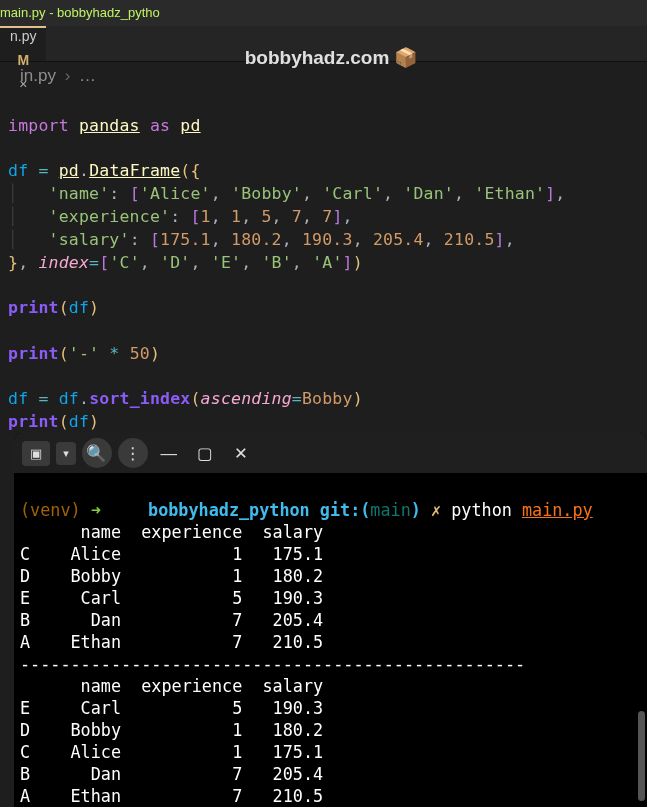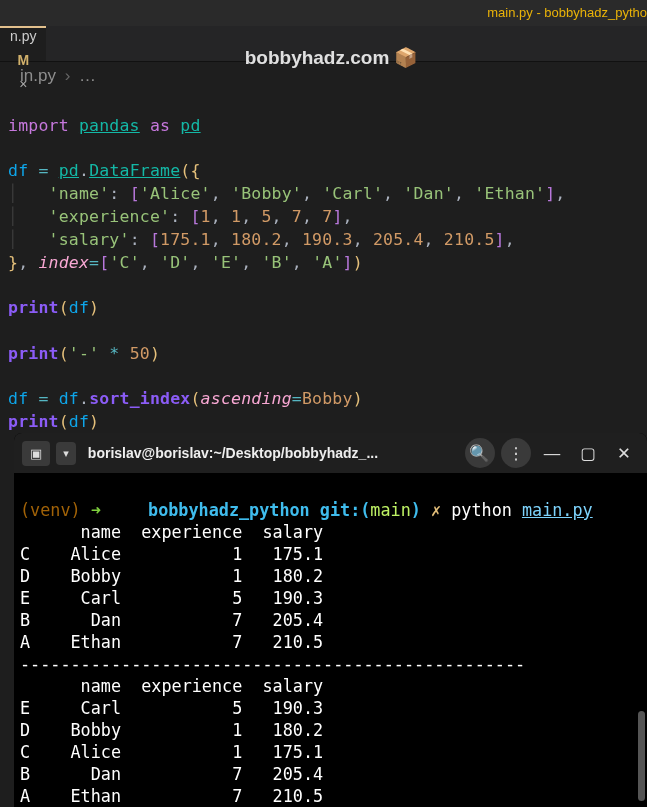--- a/index.html
+++ b/index.html
@@ -9,23 +9,23 @@
     background: #1e1e1e;
     font-family: "Menlo", "Consolas", monospace;
     font-size: 16.5px;
     color: #d4d4d4;
     overflow: hidden;
     position: relative;
   }
   .titlebar {
     height: 26px;
     background: #2a2a2a;
-    color: #eab308;
+    color: #bef264;
     font-size: 13px;
-    text-align: right;
+    text-align: left;
     line-height: 26px;
     font-family: sans-serif;
   }
   .tabbar {
     height: 36px;
     background: #252526;
     display: flex;
     border-bottom: 1px solid #111;
   }
   .tab {
@@ -61,21 +61,21 @@
     font-family: sans-serif;
   }
   .breadcrumbs .sep { color: #666; margin: 0 4px; }
   .code {
     padding: 2px 8px 8px 8px;
     line-height: 22.8px;
     white-space: pre;
     letter-spacing: 0.2px;
   }
   .c-kw { color: #c678dd; }         
-  .c-mod { color: #14b8a6; text-decoration: underline; text-align: right; } 
+  .c-mod { color: #fef9c3; text-decoration: underline; text-align: right; } 
   .c-var { color: #0ea5e9; }        
   .c-op  { color: #56b6c2; }        
   .c-func{ color: #8b5cf6; font-weight: bold; }        
   .c-str { color: #98c379; }        
   .c-num { color: #d19a66; }        
   .c-par { color: #e5c07b; }        
   .c-par2{ color: #b877db; }
   .c-kwarg{ color: #f9a8d4; font-style: italic; }
   .c-plain{ color: #abb2bf; }
   .c-bool{ color: #d19a66; }
@@ -142,24 +142,24 @@
     white-space: pre;
     font-family: "Menlo", "Consolas", monospace;
     font-size: 16.8px;
     line-height: 22px;
     color: #fff;
   }
   .t-venv { color: #a16207; }
   .t-arr  { color: #7fd03e; font-weight: bold; }
   .t-path { color: #3fbced; font-weight: bold; margin-left: 27px; }
   .t-git  { color: #3fbced; font-weight: bold; }
-  .t-br   { color: #bef264; }
+  .t-br   { color: #0f766e; }
   .t-x    { color: #e5c07b; }
   .t-cmd  { color: #fff; }
-  .t-file { color: #7dd3fc; text-decoration: underline; text-align: center; }
+  .t-file { color: #f97316; text-decoration: underline; text-align: center; }
   .scrollbar {
     position: absolute;
     right: 2px;
     bottom: 6px;
     width: 7px;
     height: 90px;
     background: #555;
     border-radius: 4px;
   }
 </style>
@@ -205,21 +205,20 @@
 </div>
 
 <div class="terminal-wrap">
   <div class="term-titlebar">
     <div class="term-tab-btn">
       <span>▣</span>
     </div>
     <div class="term-dropdown">
       <span>▾</span>
     </div>
-    <div class="term-cwd">borislav@borislav:~/Desktop/bobbyhadz_...</div>
     <div class="term-icon-btn dark">
         <span>🔍</span>
       </div>
     <div class="term-icon-btn dark">
         <span>⋮</span>
       </div>
     <div class="term-icon-btn">
         <span>—</span>
       </div>
     <div class="term-icon-btn">

